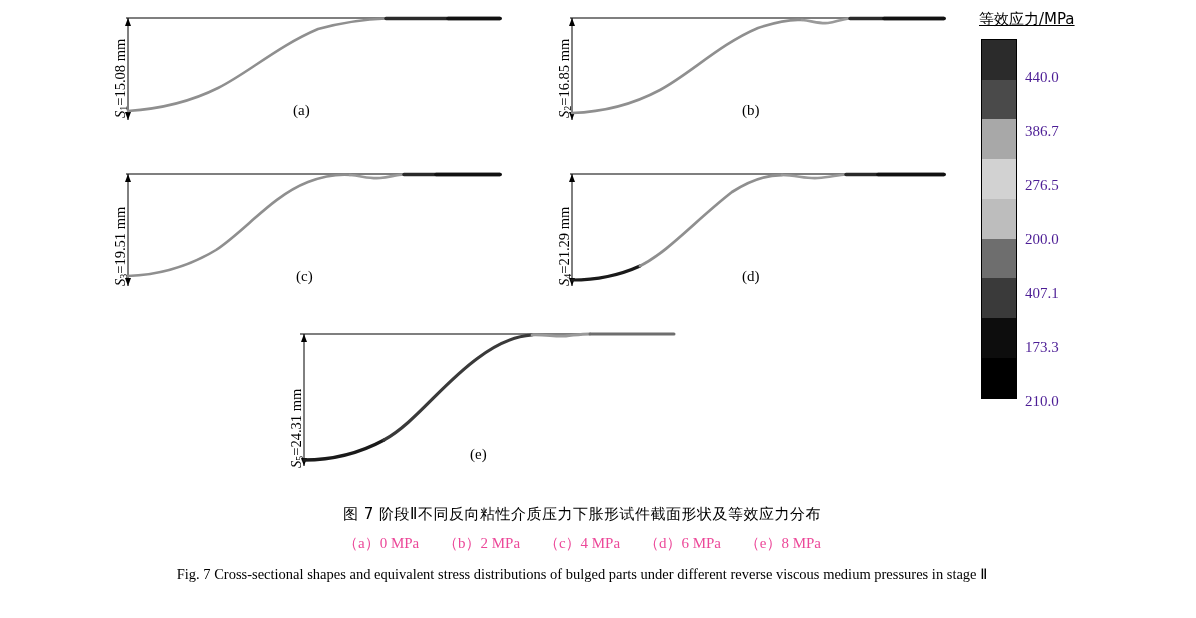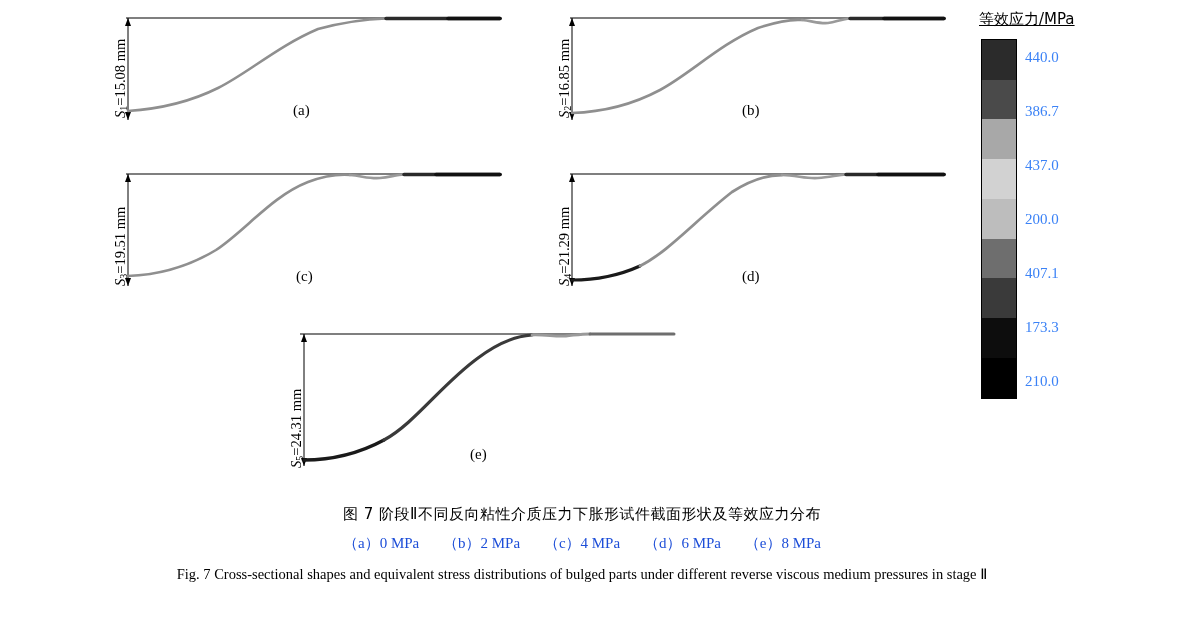--- a/index.html
+++ b/index.html
@@ -88,41 +88,42 @@
     left: 50px;
     top: 0;
     width: 120px;
     height: 360px;
   }
   .cb-tick {
     position: absolute;
     left: 0;
     font-family: "Liberation Serif", serif;
     font-size: 15px;
-    color: #3b82f6;
+    color: #4c1d95;
     transform: translateY(-50%);
     white-space: nowrap;
+    margin-top: 20px;
   }
   
   .caption-block {
     position: absolute;
     left: 0;
     width: 1164px;
     text-align: center;
   }
   .cap-cn-title {
     font-family: "DejaVu Sans", sans-serif;
     font-size: 15px;
     color: #000;
     letter-spacing: 0.5px;
   }
   .cap-cn-sub {
     font-family: "Liberation Serif", serif;
     font-size: 15px;
-    color: #1d4ed8;
+    color: #ec4899;
     margin-top: 10px;
   }
   .cap-cn-sub span {
     margin: 0 10px;
   }
   .cap-en {
     font-family: "Liberation Serif", serif;
     font-size: 14.5px;
     color: #000;
     margin-top: 12px;
@@ -235,21 +236,21 @@
         <div class="cb-seg" style="height:11.1%; background:#d2d2d2;"></div>
         <div class="cb-seg" style="height:11.1%; background:#bdbdbd;"></div>
         <div class="cb-seg" style="height:11.1%; background:#6e6e6e;"></div>
         <div class="cb-seg" style="height:11.1%; background:#3a3a3a;"></div>
         <div class="cb-seg" style="height:11.1%; background:#0d0d0d;"></div>
         <div class="cb-seg" style="height:11.2%; background:#000000;"></div>
       </div>
       <div class="cb-ticks">
         <div class="cb-tick" style="top:5%;">440.0</div>
         <div class="cb-tick" style="top:20%;">386.7</div>
-        <div class="cb-tick" style="top:35%;">437.0</div>
+        <div class="cb-tick" style="top:35%;">276.5</div>
         <div class="cb-tick" style="top:50%;">200.0</div>
         <div class="cb-tick" style="top:65%;">407.1</div>
         <div class="cb-tick" style="top:80%;">173.3</div>
         <div class="cb-tick" style="top:95%;">210.0</div>
       </div>
     </div>
   </div>
 
   <div class="caption-block" style="top:505px;">
     <div class="cap-cn-title">图 7    阶段Ⅱ不同反向粘性介质压力下胀形试件截面形状及等效应力分布</div>

